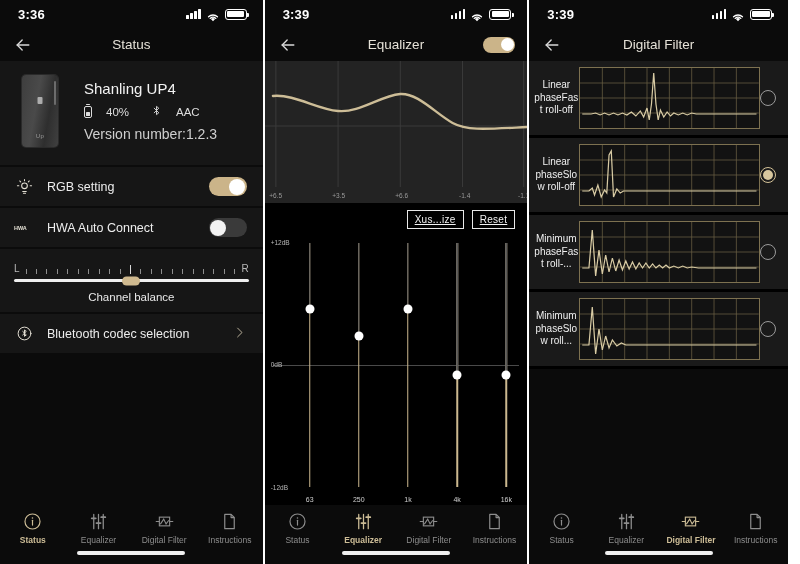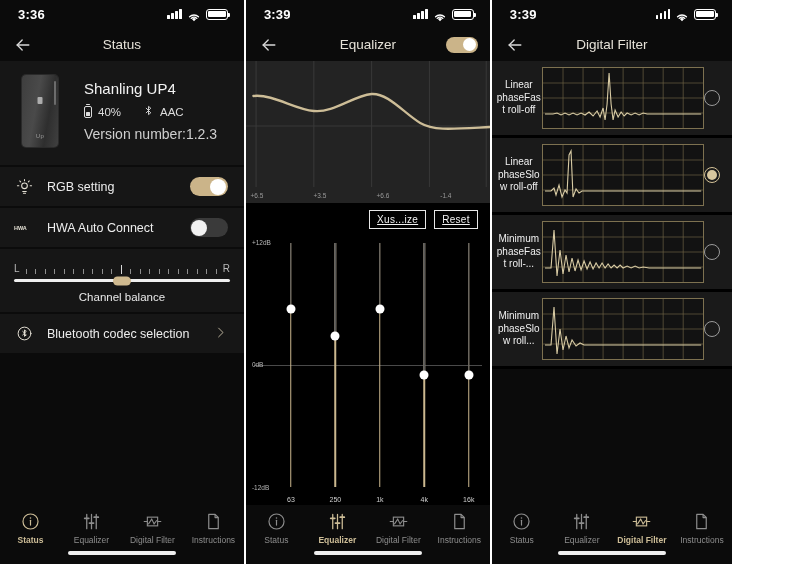--- a/index.html
+++ b/index.html
@@ -3,21 +3,21 @@
 <meta charset="utf-8">
 <style>
   * { box-sizing: border-box; margin: 0; padding: 0; }
   html, body {
     width: 800px; height: 564px;
     background: #ffffff;
     font-family: "Liberation Sans", sans-serif;
     overflow: hidden;
   }
   .stage {
-    width: 732px; height: 564px;
+    width: 788px; height: 564px;
     display: flex;
     background: #ffffff;
     gap: 2px;
   }
   .phone {
     width: 266px; height: 564px;
     background: #0b0b0b;
     position: relative;
     overflow: hidden;
     display: flex;
@@ -114,21 +114,21 @@
     position:absolute; left:50%; top:30%; transform:translateX(-50%);
     width:5px; height:7px; background:#d0d0d0; border-radius:1px; opacity:.75;
   }
   .device-img .brand {
     position:absolute; left:50%; bottom:8px; transform:translateX(-50%);
     font-size:6px; color:#9a9a9a; letter-spacing:.5px;
   }
   .device-meta { display:flex; flex-direction: column; gap:7px; }
   .device-name { font-size: 15px; color:#f2f2f2; }
   .device-stats { display:flex; align-items:center; gap: 22px; }
-  .stat { display:flex; align-items:center; gap:6px; font-size:11.5px; color:#dcdcdc; }
+  .stat { display:flex; align-items:center; gap:14px; font-size:11.5px; color:#dcdcdc; }
   .batt-glyph {
     width:8px; height:12px; border:1.2px solid #dcdcdc; border-radius:2px;
     position:relative; display:inline-block;
   }
   .batt-glyph::before{
     content:""; position:absolute; left:50%; transform:translateX(-50%); top:-3px;
     width:4px; height:1.6px; background:#dcdcdc; border-radius:1px;
   }
   .batt-glyph::after{
     content:""; position:absolute; left:1px; right:1px; bottom:1px; height:40%;

